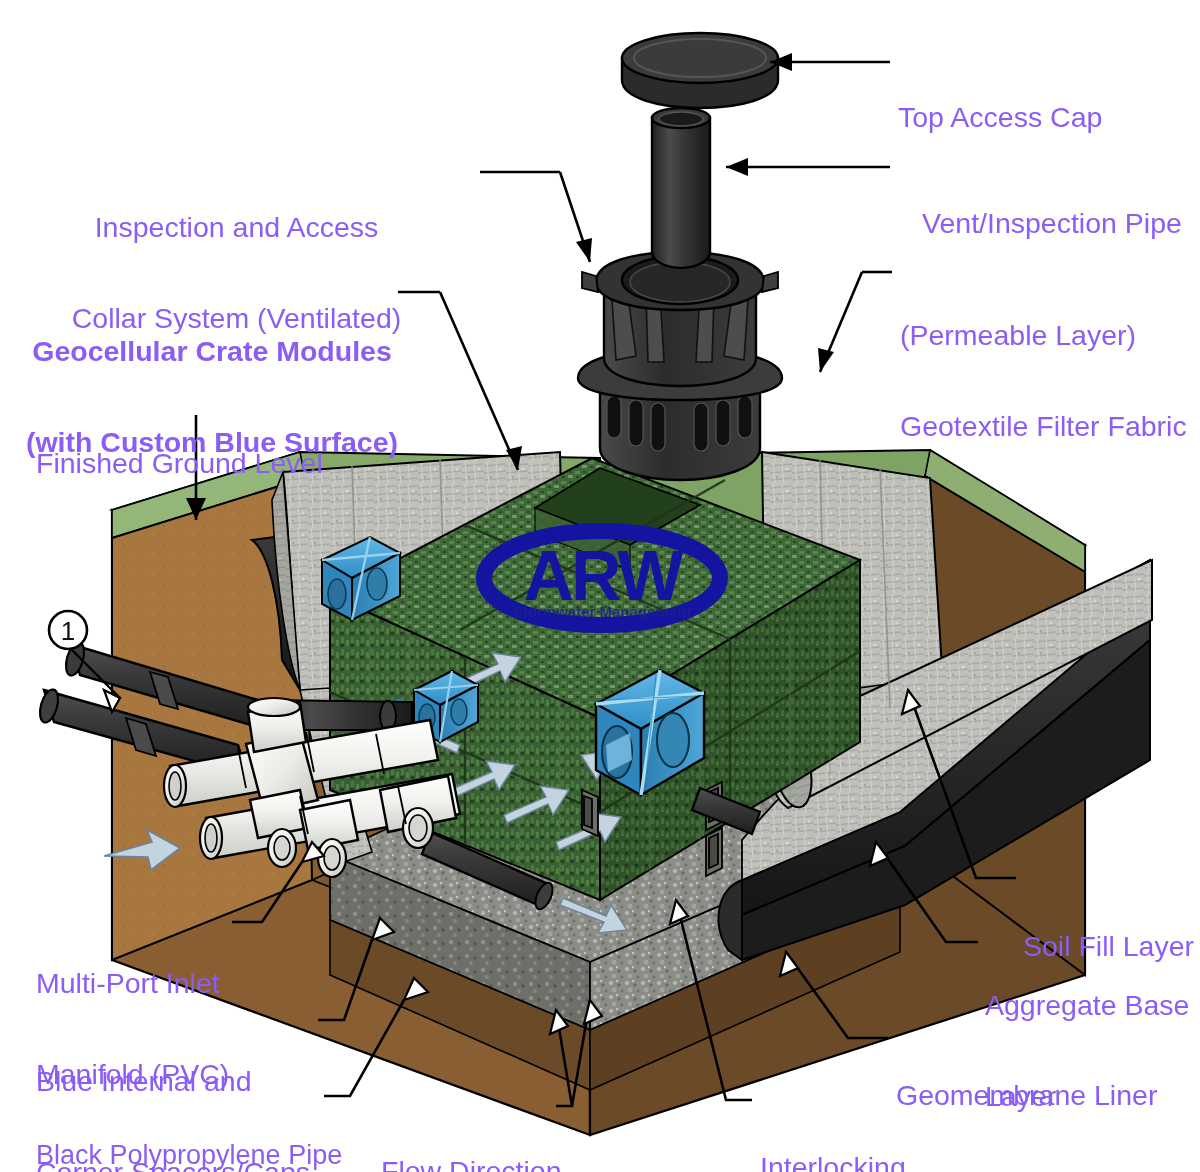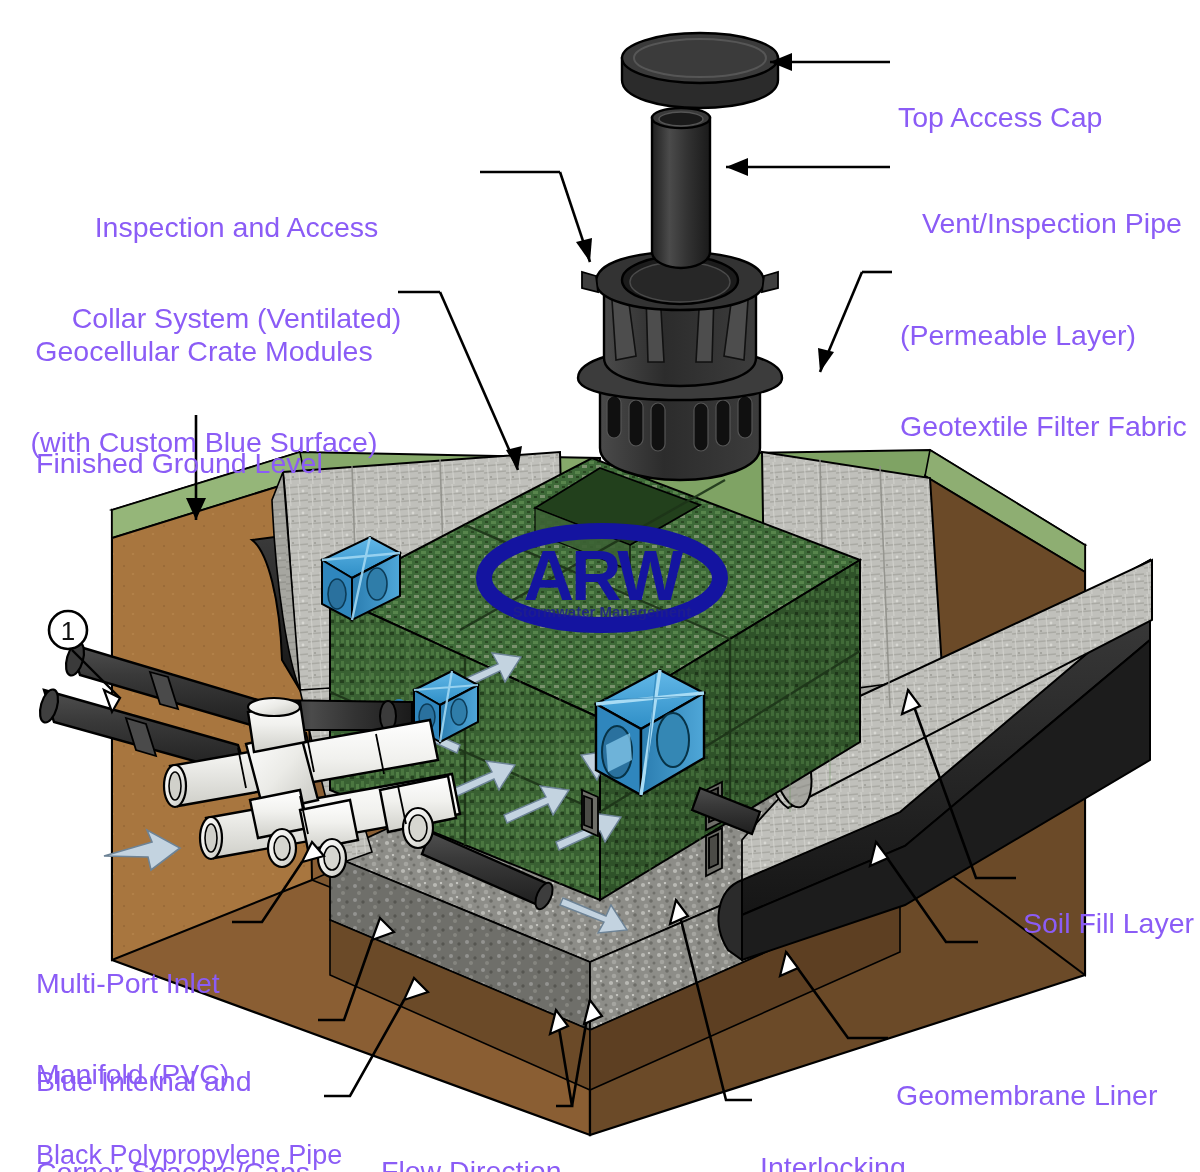--- a/index.html
+++ b/index.html
@@ -425,33 +425,37 @@
 
   <div class="lbl sz28 l" style="left:898px;top:148px;margin-left:24px;">
     <div>Vent/Inspection Pipe</div>
   </div>
 
   <div class="lbl sz28 l" style="left:900px;top:260px;">
     <div>(Permeable Layer)</div>
     <div>Geotextile Filter Fabric</div>
   </div>
 
-  <div class="lbl sz28 r" style="left:8px;top:276px;width:392px;">
+  <div class="lbl sz28 r" style="left:16px;top:276px;width:392px;font-weight:bold;">
     <div>Geocellular Crate Modules</div>
     <div>(with Custom Blue Surface)</div>
   </div>
 
   <div class="lbl sz28 l" style="left:36px;top:388px;text-align:right;">
     <div>Finished Ground Level</div>
   </div>
 
-  <div class="lbl sz28 l" style="left:1023px;top:848px;">
+  <div class="lbl sz28 l" style="left:1023px;top:871px;">
     <div>Soil Fill Layer</div>
   </div>
 
+  <div class="lbl sz28 l" style="left:985px;top:930px;">
+    <div>Aggregate Base</div>
+    <div>Layer</div>
+  </div>
 
   <div class="lbl sz28 l" style="left:896px;top:1020px;">
     <div>Geomembrane Liner</div>
     <div>(Impermeable Barrier)</div>
   </div>
 
   <div class="lbl sz28 l" style="left:760px;top:1092px;">
     <div>Interlocking</div>
     
   </div>

